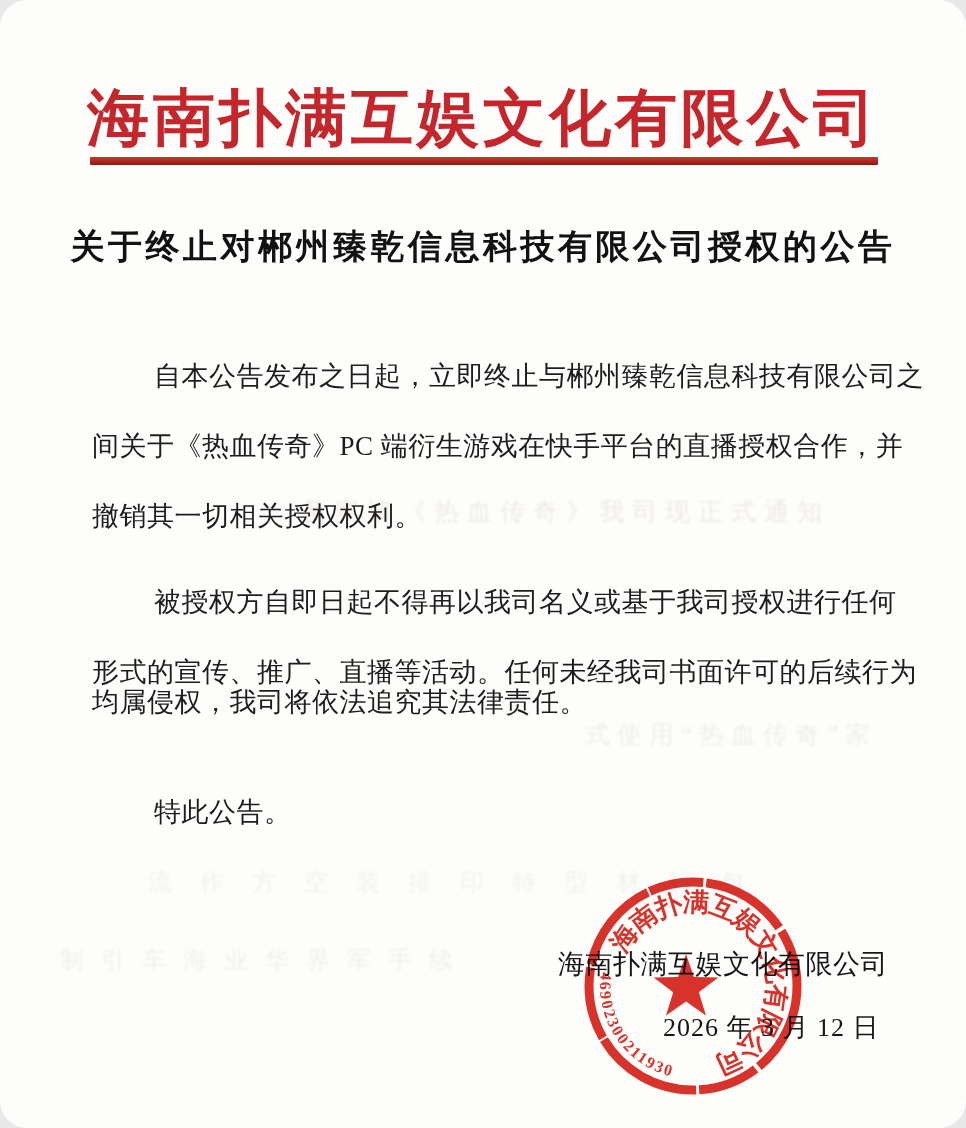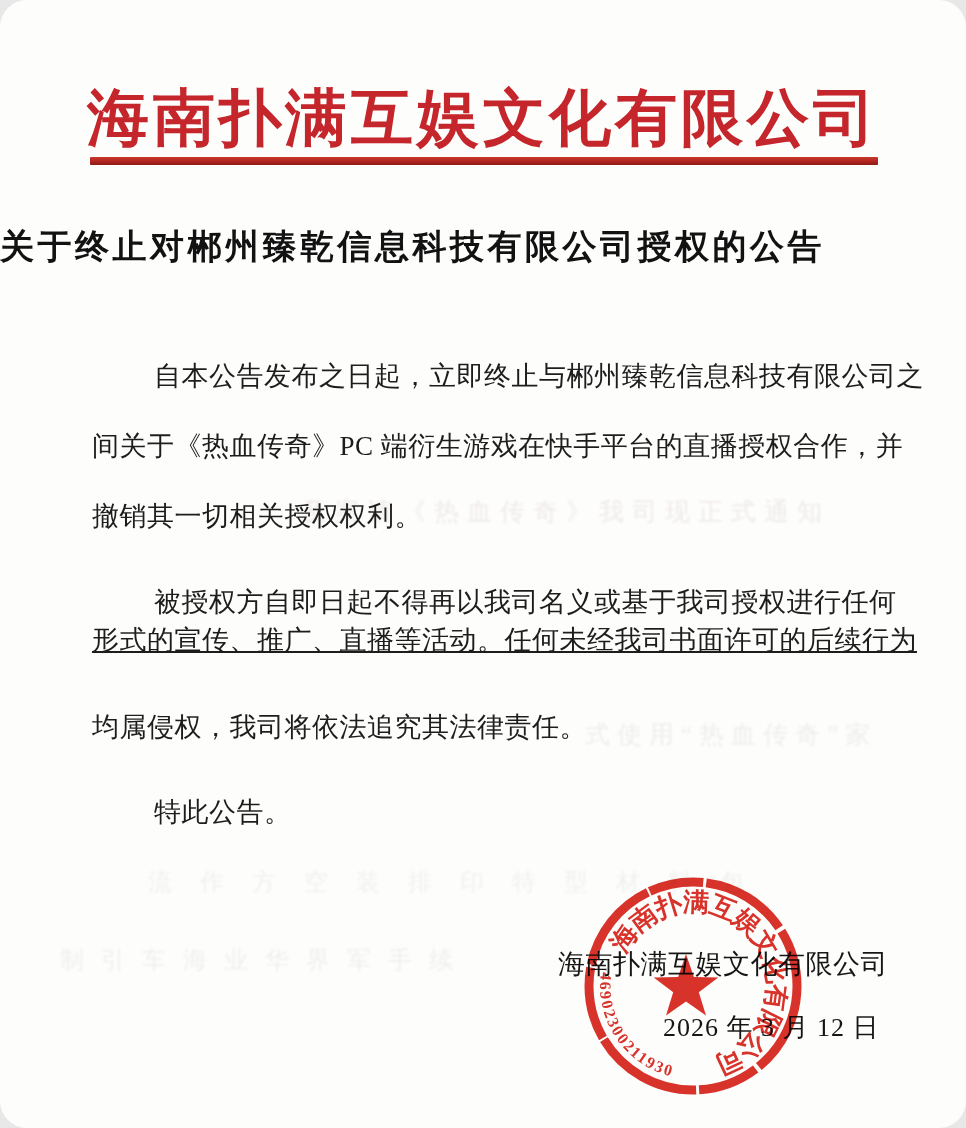--- a/index.html
+++ b/index.html
@@ -21,35 +21,36 @@
     color:#c5262b;
     white-space:nowrap;
   }
   .rule{
     position:absolute;top:157px;left:90px;width:788px;height:8px;
     background:linear-gradient(to bottom,#c93a2c 0%,#b02420 55%,#8e1a14 100%);
     border-radius:1px;
   }
   .doc-title{
     position:absolute;top:224px;left:0;width:966px;
+    text-align:center;
     font-size:34px;font-weight:bold;
     letter-spacing:3.5px;
     color:#121212;
     white-space:nowrap;
   }
   .body-line{
     position:absolute;left:92px;width:820px;
     font-size:27px;
     letter-spacing:0.5px;
     color:#1d1d1d;
     white-space:nowrap;
   }
   .indent{padding-left:62px;}
   .l1{top:358px;} .l2{top:428px;} .l3{top:498px;}
-  .l4{top:584px;} .l5{top:622px;text-decoration:underline;} .l6{top:709px;} .l7{top:794px;}
+  .l4{top:584px;} .l5{top:654px;} .l6{top:684px;} .l7{top:794px;}
   .signature{
     position:absolute;top:946px;left:558px;
     font-size:27px;letter-spacing:0.5px;color:#161616;
     white-space:nowrap;
   }
   .sig-date{
     position:absolute;top:1010px;left:663px;
     font-size:26px;letter-spacing:1px;color:#161616;
     white-space:nowrap;
   }

